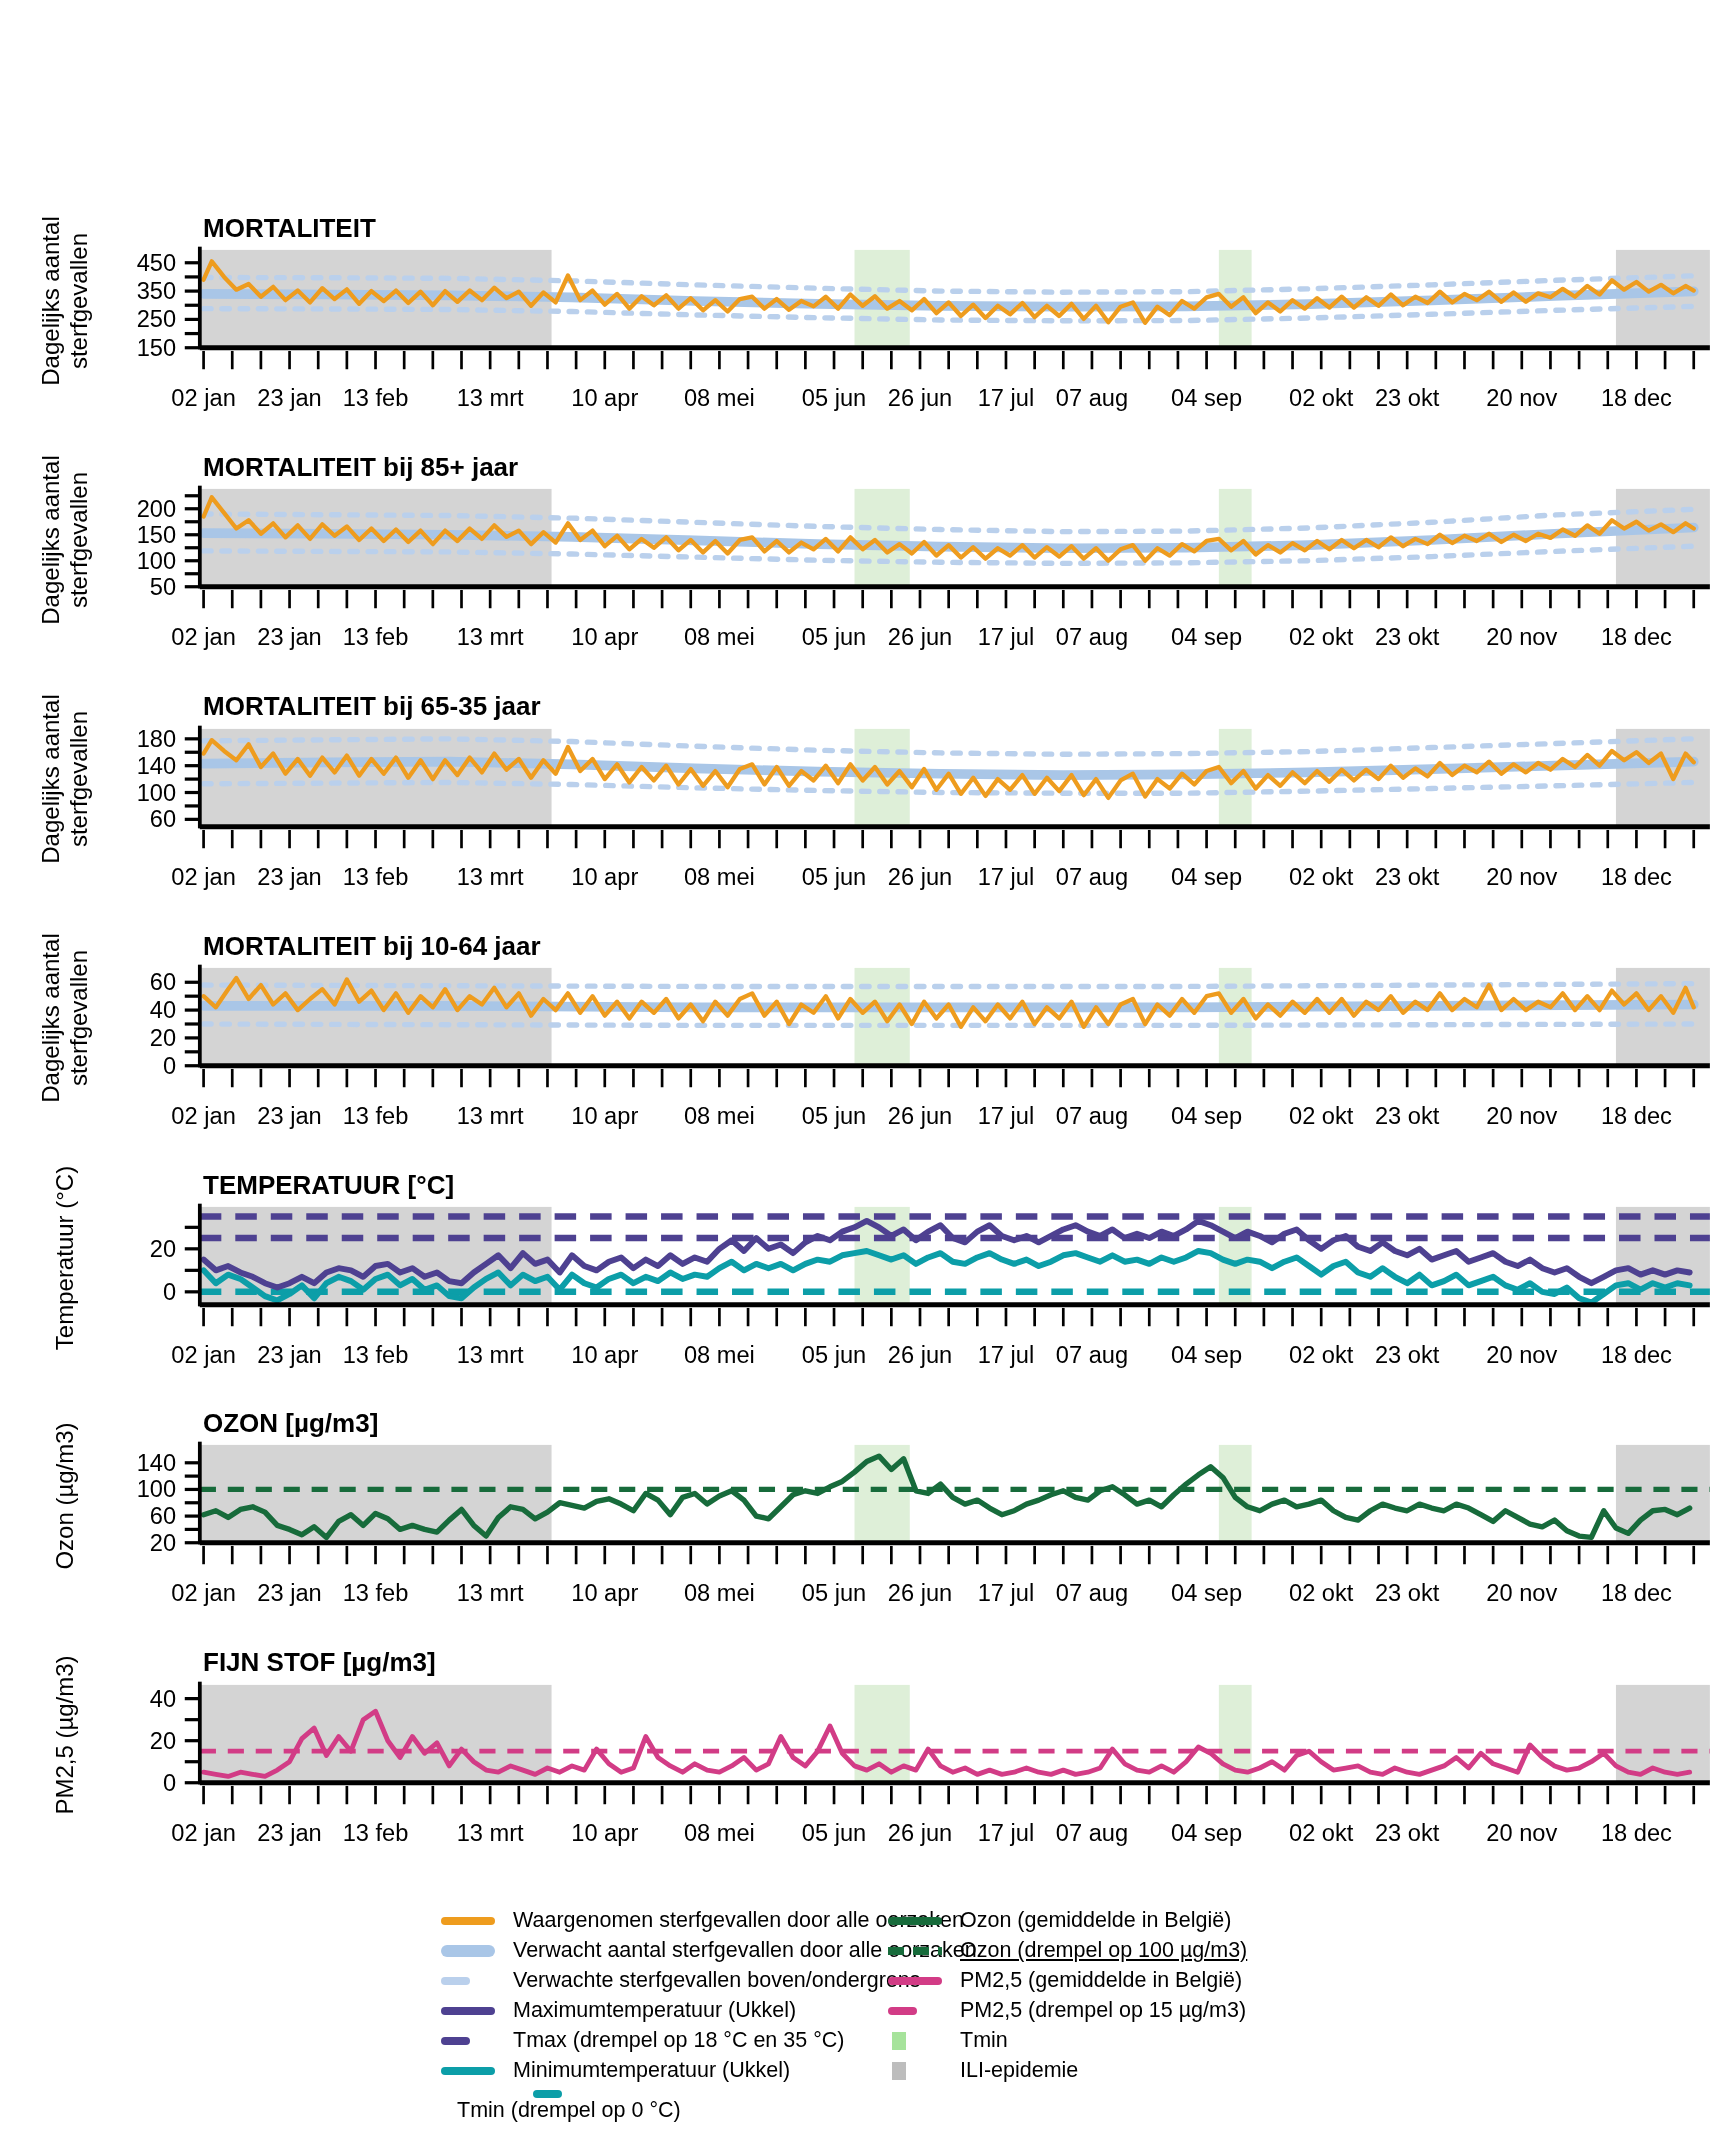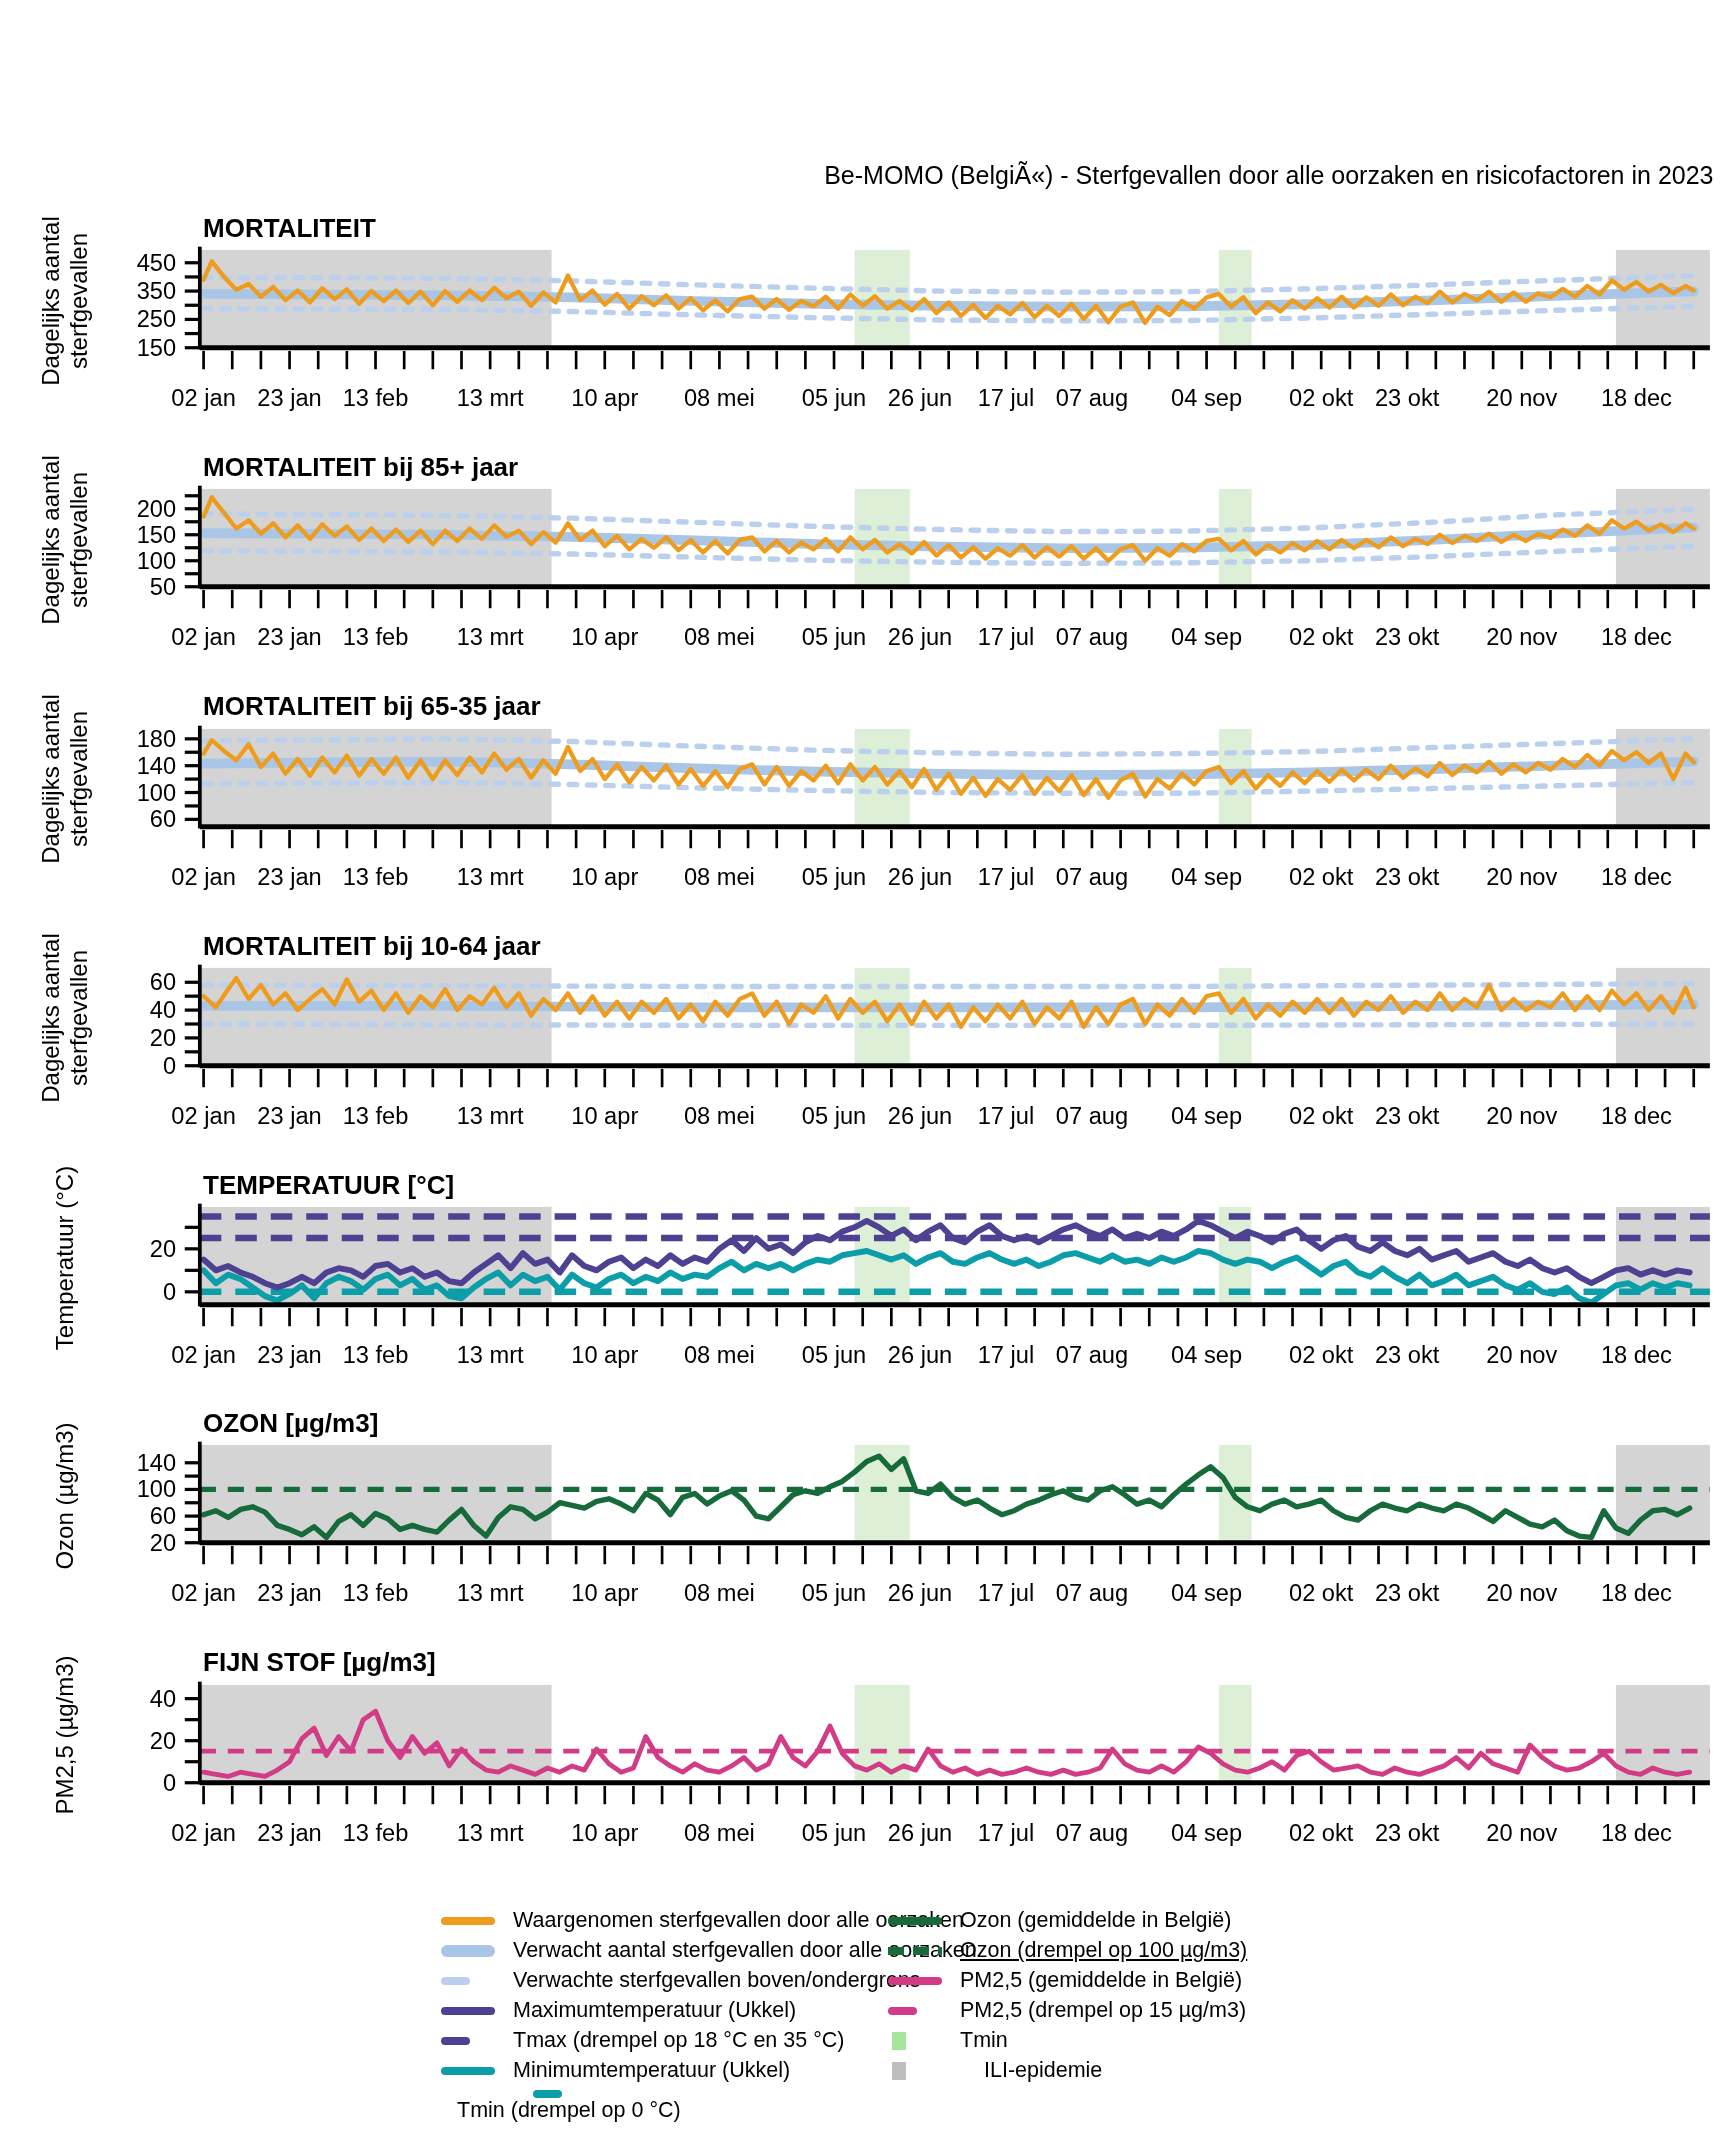--- a/index.html
+++ b/index.html
@@ -20,21 +20,20 @@
   .sw-dashlong{width:54px;height:7.5px;border-radius:0;
       background:repeating-linear-gradient(90deg,currentColor 0 16px,transparent 16px 25px);}
   .sw-square{width:14px;height:18.3px;border-radius:0;background:currentColor;margin-left:4.3px;}
   .llabel{margin-left:16px;font-size:21.5px;white-space:nowrap;color:#000;}
 </style>
 </head>
 <body>
 
 <div class="page">
 
-  <div class="hdr">Be-MOMO (BelgiÃ«) - Sterfgevallen door alle oorzaken en risicofactoren in 2023</div>
 
   <section>
     <h2 class="ptitle" style="top:213px">MORTALITEIT</h2>
     <div class="ylab" style="left:65px;top:301px">Dagelijks aantal
 sterfgevallen</div>
     <svg class="chart" style="top:237px" viewBox="0 441 3200 346">
         <rect x="371" y="465" width="654.3076923076924" height="182" fill="#D4D4D4"></rect>
         <rect x="1588.8461538461538" y="465" width="102.80769230769238" height="182" fill="#DEEFD8"></rect>
         <rect x="2266.6153846153848" y="465" width="60.92307692307668" height="182" fill="#DEEFD8"></rect>
         <rect x="3005.3076923076924" y="465" width="174.69230769230762" height="182" fill="#D4D4D4"></rect>
@@ -761,21 +760,21 @@
           <span class="sw sw-short" style="color: rgb(210, 60, 134);"></span>
         </span>
         <span class="llabel">PM2,5 (drempel op 15 µg/m3)</span>
       </div>
       <div class="lrow" style="left: 888px; top: 2030px;">
         <span class="swbox">
           <span class="sw sw-square" style="color: rgb(166, 227, 155);"></span>
         </span>
         <span class="llabel">Tmin</span>
       </div>
-      <div class="lrow" style="left: 888px; top: 2060px; gap: 24px;">
+      <div class="lrow" style="left: 888px; top: 2060px;">
         <span class="swbox">
           <span class="sw sw-square" style="color: rgb(189, 189, 189);"></span>
         </span>
         <span class="llabel">ILI-epidemie</span>
       </div>
     </div>
 
 </div>
 
 

